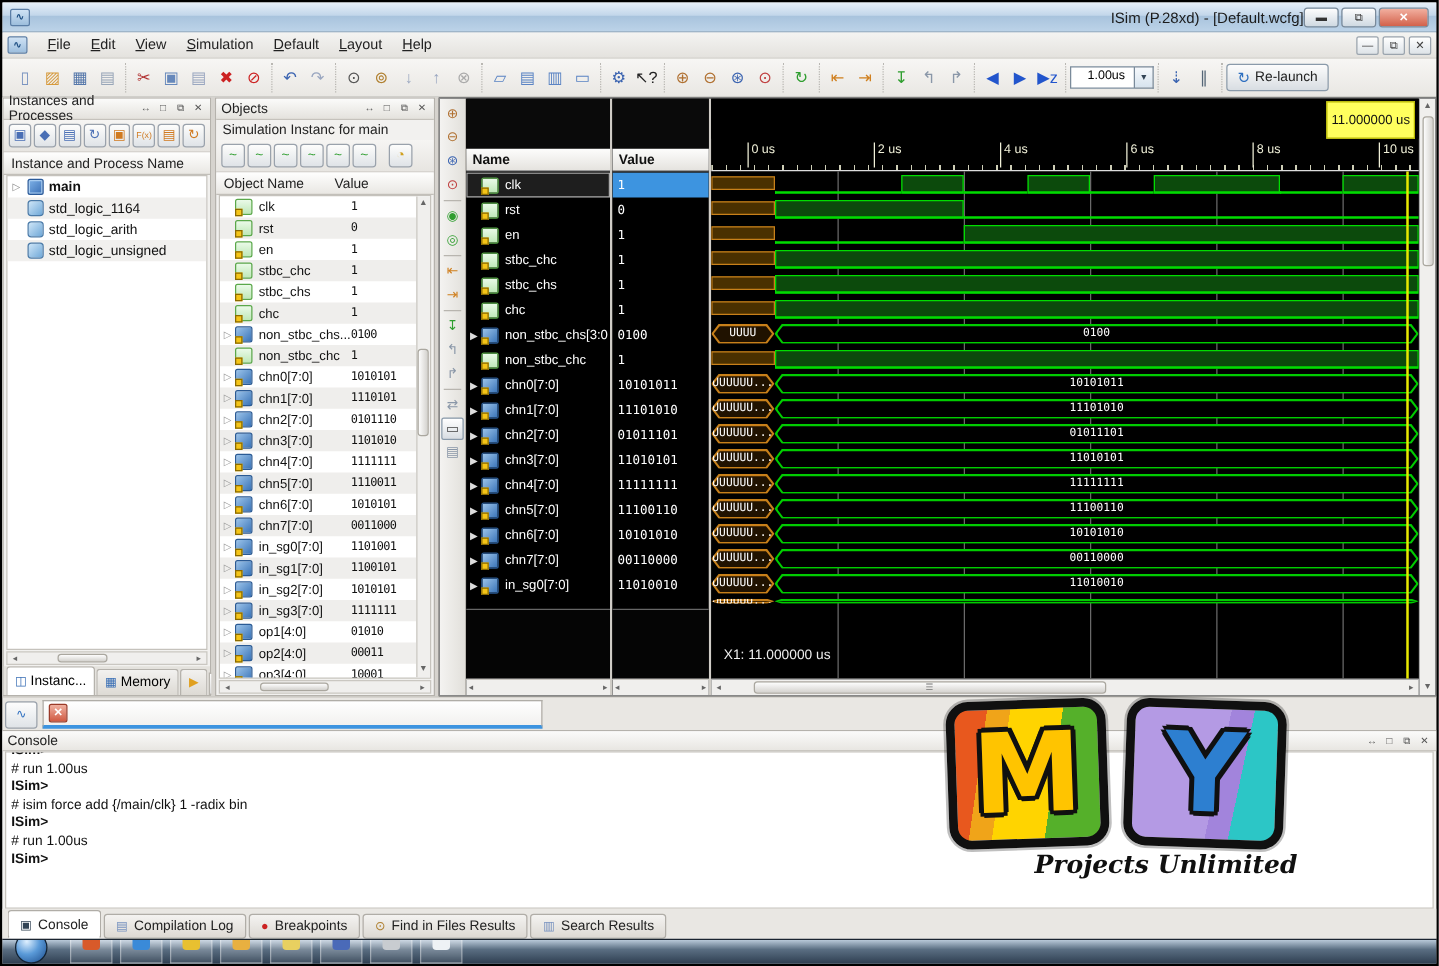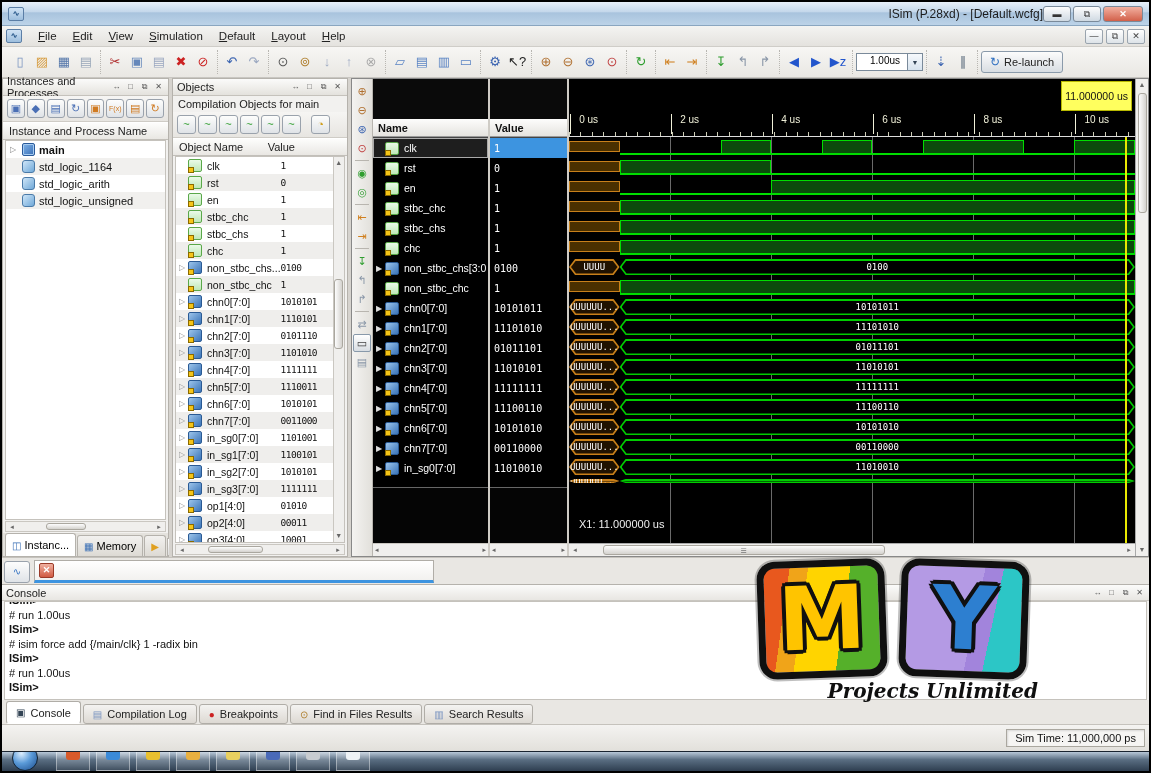--- a/index.html
+++ b/index.html
@@ -96,21 +96,21 @@
   .wrow.sel { background:#1e1e1e; outline:1px solid #aaa; outline-offset:-1px; }
   .wval { height:20px; display:flex; align-items:center; color:#fff; font-size:10px; font-family:"DejaVu Sans Mono",monospace; padding-left:4px; white-space:nowrap; }
   .wval.sel { background:#3d94e0; color:#fff; }
   .colbottom { height:56px; border-top:1px solid #666; background:#050505; }
   .colhs { height:13px; background:#f0efed; border-top:1px solid #cac7c1; display:flex; align-items:center; justify-content:space-between; padding:0 2px; color:#666; font-size:7px; }
 
   .wavearea { flex:1; position:relative; background:#000; min-width:0; display:flex; flex-direction:column; }
   .wtop { height:32px; position:relative; background:#000; }
   .cursor-label { position:absolute; top:2px; right:3px; background:#ffff5e; border:1px solid #b8b800; color:#111; font-size:10.5px; padding:8px 3px; }
   .waxis { height:26px; position:relative; border-bottom:1px solid #ddd; }
-  .wtick { position:absolute; top:3px; color:#f0f0d8; font-size:10px; border-left:1px solid #f0f0d8; padding-left:8px; height:20px; }
+  .wtick { position:absolute; top:3px; color:#f0f0d8; font-size:10px; border-left:1px solid #f0f0d8; padding-left:2px; height:20px;margin-left:28px; }
   .wminor { position:absolute; bottom:0; left:0; right:0; height:4px; background:repeating-linear-gradient(90deg,#cfcfb8 0 1px,transparent 1px 11.4px); }
   .wplot { flex:1; position:relative; overflow:hidden; }
   .gridline { position:absolute; top:0; bottom:0; width:1px; background:#6a6a6a; }
   .wsigrow { position:absolute; left:0; right:0; height:20px; }
   .seg { position:absolute; }
   .seg.hi { top:3px; bottom:2px; background:#0c4a0c; border:1px solid #00dd00; border-bottom:2px solid #00dd00; }
   .seg.lo { bottom:2px; height:2px; background:#00dd00; }
   .seg.lo.edge { border-left:1px solid #00dd00; }
   .seg.u { top:4px; bottom:5px; background:#4a3000; border:1.5px solid #c8801a; }
   .bseg { position:absolute; top:2px; bottom:2px; background:#00cc00; clip-path:polygon(0 50%,6px 0,calc(100% - 6px) 0,100% 50%,calc(100% - 6px) 100%,6px 100%); }
@@ -351,21 +351,21 @@
     <div class="panel" style="width:176px;">
       <div class="phead">
         <span>Objects</span>
         <span class="pbtns" id="obj-pbtns">
             <span class="pbtn">↔</span>
             <span class="pbtn">□</span>
             <span class="pbtn">⧉</span>
             <span class="pbtn">✕</span>
           </span>
       </div>
-      <div class="psub">Compilation Objects for main</div>
+      <div class="psub">Simulation Instanc for main</div>
       <div class="ptools" id="obj-tools">
           <div class="ptool" style="color: rgb(47, 158, 47);">~</div>
           <div class="ptool" style="color: rgb(47, 158, 47);">~</div>
           <div class="ptool" style="color: rgb(47, 158, 47);">~</div>
           <div class="ptool" style="color: rgb(47, 158, 47);">~</div>
           <div class="ptool" style="color: rgb(47, 158, 47);">~</div>
           <div class="ptool" style="color: rgb(47, 158, 47);">~</div>
           <div class="ptool" style="color: rgb(208, 160, 32); margin-left: 8px;">◔</div>
         </div>
       <div class="colhead">
@@ -984,23 +984,20 @@
           <span class="ci" style="color: rgb(176, 128, 48);">⊙</span>
           <span>Find in Files Results</span>
         </div>
         <div class="contab">
           <span class="ci" style="color: rgb(122, 148, 192);">▥</span>
           <span>Search Results</span>
         </div>
       </div>
   </div>
 
-  <div class="statusbar">
-    <div class="simtime">Sim Time: 11,000,000 ps</div>
-  </div>
 
   <div class="taskbar">
     <div class="orb"></div>
     <div class="tico">
         <span class="dot" style="background:#d85a2a;"></span>
       </div>
     <div class="tico">
         <span class="dot" style="background:#3a8ad8;"></span>
       </div>
     <div class="tico">

